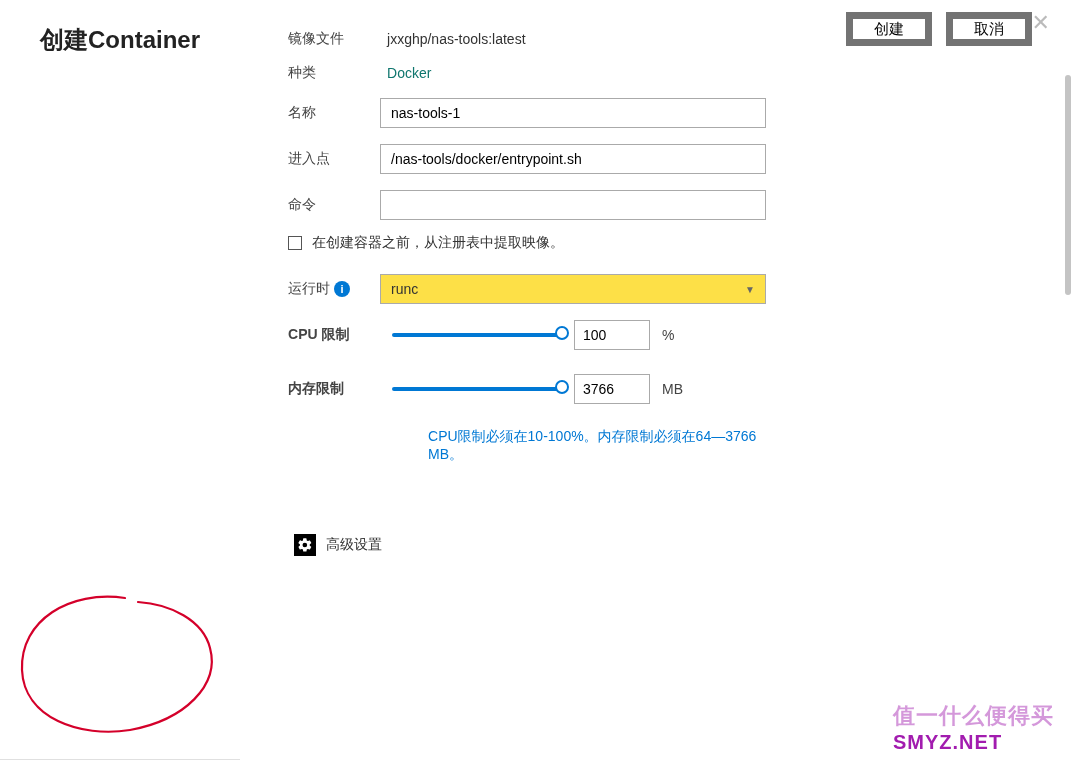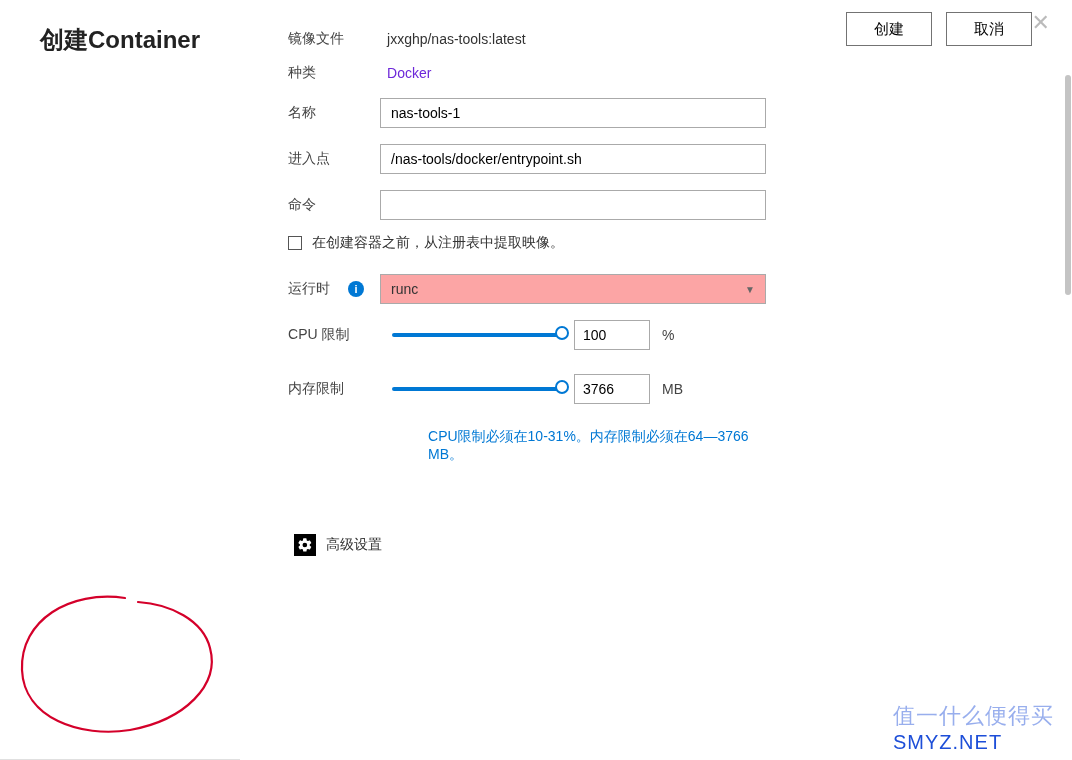--- a/index.html
+++ b/index.html
@@ -5,44 +5,44 @@
   * { box-sizing: border-box; margin: 0; padding: 0; font-family: "Microsoft YaHei", Arial, sans-serif; }
   body { background: #fff; color: #333; font-size: 14px; width: 1072px; height: 760px; overflow: hidden; position: relative; }
   .dialog { width: 100%; height: 100%; display: flex; flex-direction: row; }
   .header { padding: 24px 40px 18px 40px; border-bottom: 1px solid #e0e0e0; display: flex; justify-content: space-between; align-items: flex-start; }
   .title { font-size: 24px; font-weight: bold; color: #222; }
   .close-x { font-size: 22px; color: #bbb; cursor: pointer; line-height: 1; position: absolute; top: 12px; right: 22px; }
   .content { flex: 1; overflow-y: auto; padding: 30px 40px 10px 48px; position: relative; }
   .row { display: flex; align-items: center; margin-bottom: 16px; }
   .label { width: 92px; flex-shrink: 0; color: #444; font-size: 14px; }
   .value { flex: 1; padding-left: 7px; }
-  .link { color: #6d28d9; }
+  .link { color: #0f766e; }
   input[type=text].field { width: 792px; height: 30px; border: 1px solid #aaa; padding: 0 10px; font-size: 14px; background:#fff; }
-  .select-wrap { width: 886px; height: 30px; border: 1px solid #aaa; display: flex; align-items: center; padding: 0 10px; justify-content: space-between; background:#fca5a5; }
+  .select-wrap { width: 886px; height: 30px; border: 1px solid #aaa; display: flex; align-items: center; padding: 0 10px; justify-content: space-between; background:#fde047; }
   .select-wrap .tri { color: #666; font-size: 10px; }
   .checkbox-row { display:flex; align-items:center; gap:10px; margin-bottom:22px; margin-top:-2px; }
   .chk { width:14px; height:14px; border:1.5px solid #555; flex-shrink:0; }
   .info-icon { width:16px; height:16px; border-radius:50%; background:#0078d4; color:#fff; display:inline-flex; align-items:center; justify-content:center; font-size:11px; font-weight:bold; margin-left:-2px; }
   .toggle { width:50px; height:24px; border-radius:12px; background:#00c853; position:relative; }
   .toggle .knob { width:20px; height:20px; border-radius:50%; background:#fff; position:absolute; right:2px; top:2px; box-shadow:0 0 2px rgba(0,0,0,.3); }
   .slider-row { display:flex; align-items:center; gap:12px; margin-bottom:24px; }
-  .slider-row .label { margin-bottom:0; }
+  .slider-row .label { margin-bottom:0;font-weight:bold; }
   .slider { width:170px; height:4px; background:#0078d4; position:relative; border-radius:2px; }
   .slider .thumb { width:14px; height:14px; border-radius:50%; background:#fff; border:2px solid #0078d4; position:absolute; right:-7px; top:-7px; }
   .numbox { width:76px; height:30px; border:1px solid #aaa; padding:0 8px; font-size:14px; }
   .unit { color:#444; }
   .hint { color:#0078d4; margin-left:140px; font-size:14px; }
   .adv-row { display:flex; align-items:center; gap:10px; margin-top:70px; margin-left:6px; }
   .gear { width:22px; height:22px; background:#000; display:flex; align-items:center; justify-content:center; }
   .gear svg { fill:#fff; }
   .footer { padding: 12px 40px 22px 40px; display:flex; justify-content:flex-end; gap:14px; }
-  .btn { width:86px; height:34px; border:1px solid #737373; background:#fff; font-size:15px; cursor:pointer; }
+  .btn { width:86px; height:34px; border:7px solid #737373; background:#fff; font-size:15px; cursor:pointer; }
   .scrollbar-fake { position:absolute; right:1px; top:75px; width:6px; height:220px; background:#c4c4c4; border-radius:3px; }
   .annotation { position:absolute; left:10px; top:590px; width:215px; height:150px; pointer-events:none; }
-  .watermark { position:absolute; right:18px; bottom:6px; color:#1d4ed8; font-size:20px; font-weight:normal; letter-spacing:1px; }
+  .watermark { position:absolute; right:18px; bottom:6px; color:#a21caf; font-size:20px; font-weight:bold; letter-spacing:1px; }
   .watermark .faint { opacity:.45; font-size:22px; }
 </style>
 </head>
 <body>
 
 <div class="dialog">
   <div class="header">
     <div class="title">创建Container</div>
   </div>
   <span class="close-x">✕</span>
@@ -73,21 +73,21 @@
       <div class="label">命令</div>
       <input type="text" class="field" value="" style="">
     </div>
 
     <div class="checkbox-row">
       <div class="chk"></div>
       <span>在创建容器之前，从注册表中提取映像。</span>
     </div>
 
     <div class="row">
-      <div class="label" style="display:flex;align-items:center;gap:20px;">
+      <div class="label" style="display:flex;align-items:center;gap:6px;">
         <span>运行时</span>
         <span class="info-icon">i</span>
       </div>
       <div class="select-wrap">
         <span>runc</span>
         <span class="tri">▼</span>
       </div>
     </div>
 
 
@@ -102,21 +102,21 @@
 
     <div class="slider-row">
       <div class="label">内存限制</div>
       <div class="slider">
         <div class="thumb"></div>
       </div>
       <input type="text" class="numbox" value="3766" style="">
       <span class="unit">MB</span>
     </div>
 
-    <div class="hint">CPU限制必须在10-31%。内存限制必须在64—3766 MB。</div>
+    <div class="hint">CPU限制必须在10-100%。内存限制必须在64—3766 MB。</div>
 
     <div class="adv-row">
       <div class="gear">
         <svg width="16" height="16" viewBox="0 0 24 24">
             <path d="M19.14,12.94a7,7,0,0,0,.05-.94,7,7,0,0,0-.05-.94l2.11-1.65a.5.5,0,0,0,.12-.64l-2-3.46a.5.5,0,0,0-.61-.22l-2.49,1a7,7,0,0,0-1.63-.94l-.38-2.65A.5.5,0,0,0,13.77,2H9.77a.5.5,0,0,0-.49.42L8.9,5.07a7,7,0,0,0-1.63.94l-2.49-1a.5.5,0,0,0-.61.22l-2,3.46a.5.5,0,0,0,.12.64L4.4,11a7,7,0,0,0-.05.94,7,7,0,0,0,.05.94L2.29,14.53a.5.5,0,0,0-.12.64l2,3.46a.5.5,0,0,0,.61.22l2.49-1a7,7,0,0,0,1.63.94l.38,2.65a.5.5,0,0,0,.49.42h4a.5.5,0,0,0,.49-.42l.38-2.65a7,7,0,0,0,1.63-.94l2.49,1a.5.5,0,0,0,.61-.22l2-3.46a.5.5,0,0,0-.12-.64ZM11.77,15.5A3.5,3.5,0,1,1,15.27,12,3.5,3.5,0,0,1,11.77,15.5Z"></path>
           </svg>
       </div>
       <span>高级设置</span>
     </div>
 

